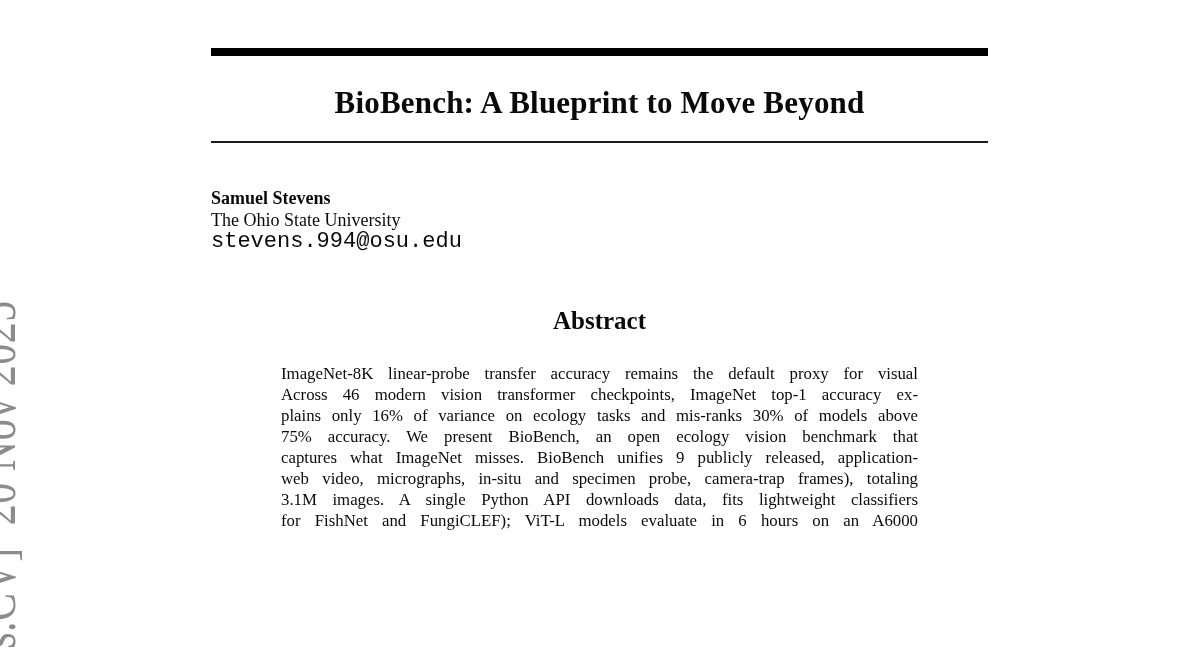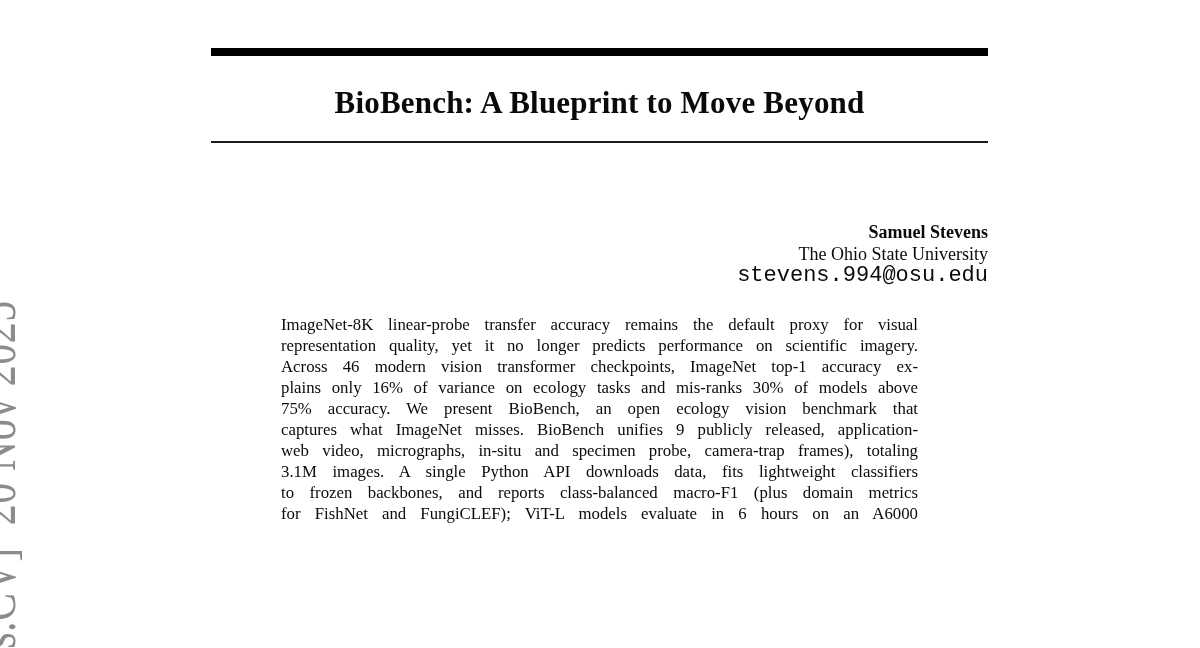--- a/index.html
+++ b/index.html
@@ -48,22 +48,22 @@
     font-weight: bold;
     text-align: center;
     letter-spacing: 0.2px;
   }
   .mid-rule {
     margin-top: 14px;
     height: 2px;
     background: #1c1c1c;
   }
   .author-block {
-    margin-top: 78px;
-    text-align: right;
+    margin-top: 44px;
+    text-align: left;
     font-size: 18px;
     line-height: 22px;
   }
   .author-name { font-weight: bold; }
   .author-email {
     font-family: "Liberation Mono", "DejaVu Sans Mono", monospace;
     font-size: 22px;
   }
   .abstract-heading {
     margin-top: 53px;
@@ -102,28 +102,27 @@
     </h1>
 
     <div class="mid-rule"></div>
 
     <div class="author-block">
       <div class="author-name">Samuel Stevens</div>
       <div class="author-affiliation">The Ohio State University</div>
       <div class="author-email">stevens.994@osu.edu</div>
     </div>
 
+    <div class="abstract-heading">Abstract</div>
 
     <div class="abstract-body">
         <div class="abs-line">ImageNet-8K linear-probe transfer accuracy remains the default proxy for visual</div>
-        <div class="abs-line">representation quality, yet it no longer predicts performance on scientific imagery.</div>
         <div class="abs-line">Across 46 modern vision transformer checkpoints, ImageNet top-1 accuracy ex-</div>
         <div class="abs-line">plains only 16% of variance on ecology tasks and mis-ranks 30% of models above</div>
         <div class="abs-line">75% accuracy. We present BioBench, an open ecology vision benchmark that</div>
         <div class="abs-line">captures what ImageNet misses. BioBench unifies 9 publicly released, application-</div>
         <div class="abs-line">web video, micrographs, in-situ and specimen probe, camera-trap frames), totaling</div>
         <div class="abs-line">3.1M images. A single Python API downloads data, fits lightweight classifiers</div>
-        <div class="abs-line">to frozen backbones, and reports class-balanced macro-F1 (plus domain metrics</div>
         <div class="abs-line">for FishNet and FungiCLEF); ViT-L models evaluate in 6 hours on an A6000</div>
       </div>
 
   </div>
 </div>
 
 </body></html>

